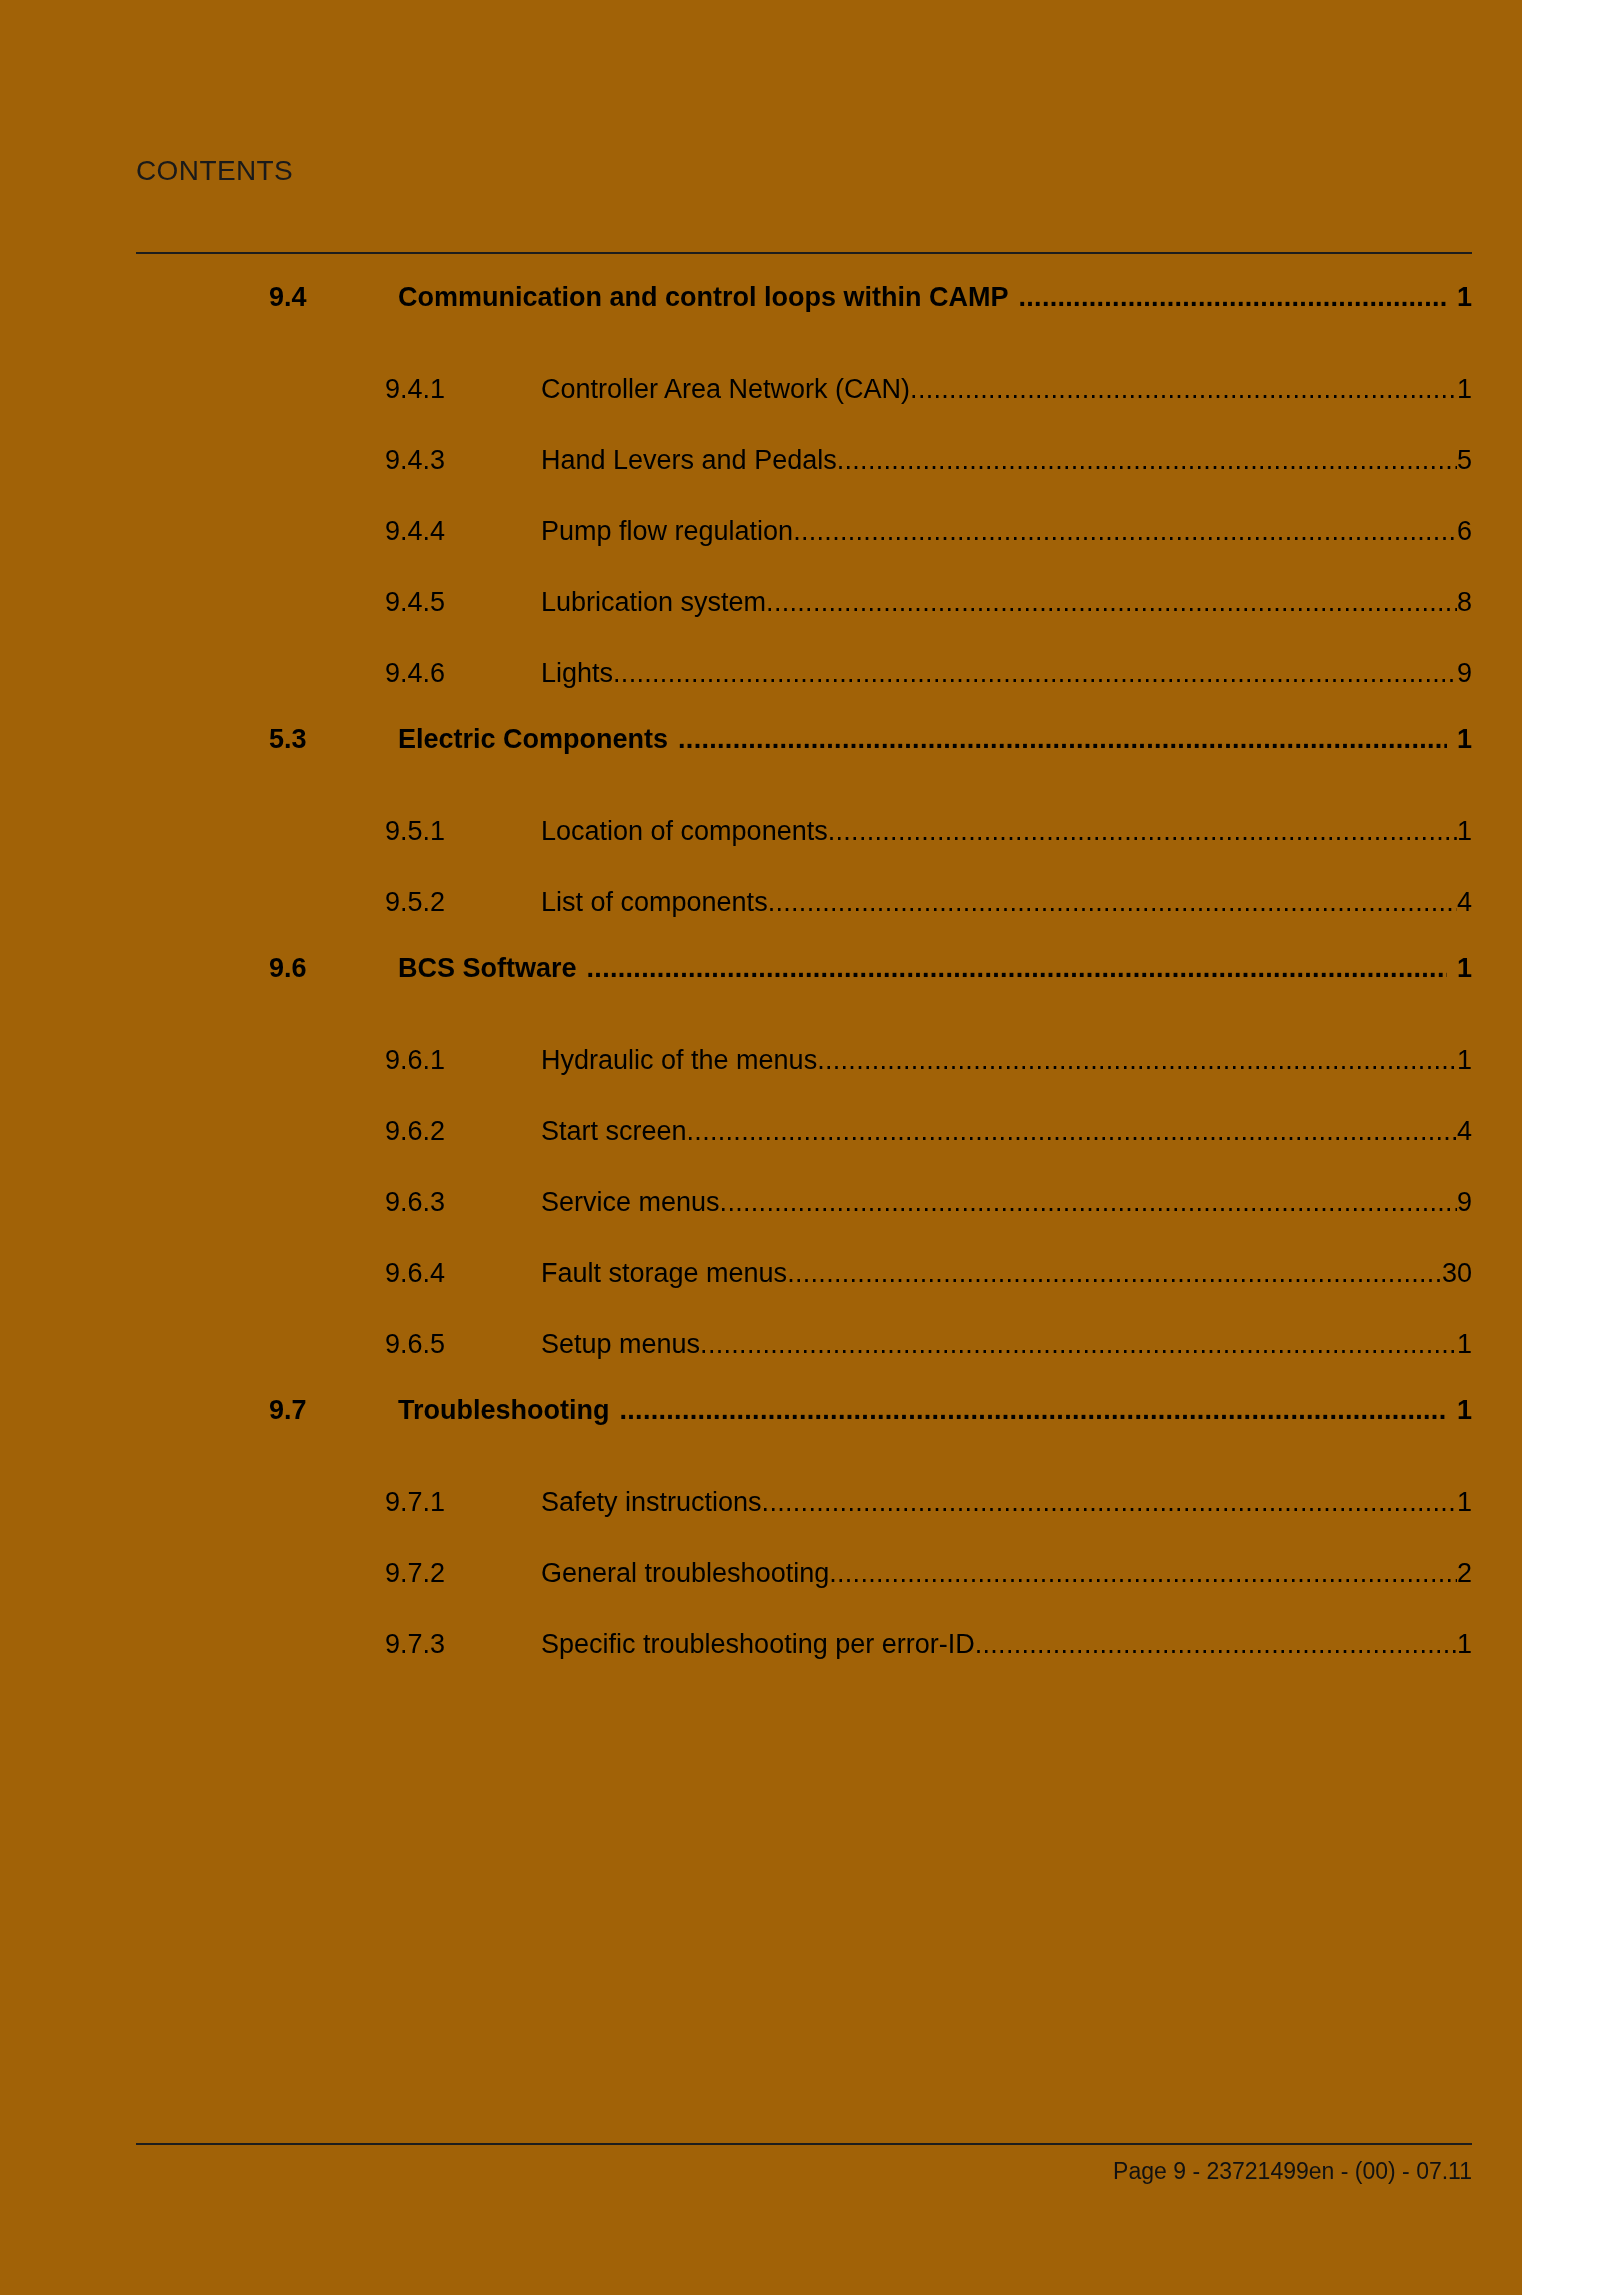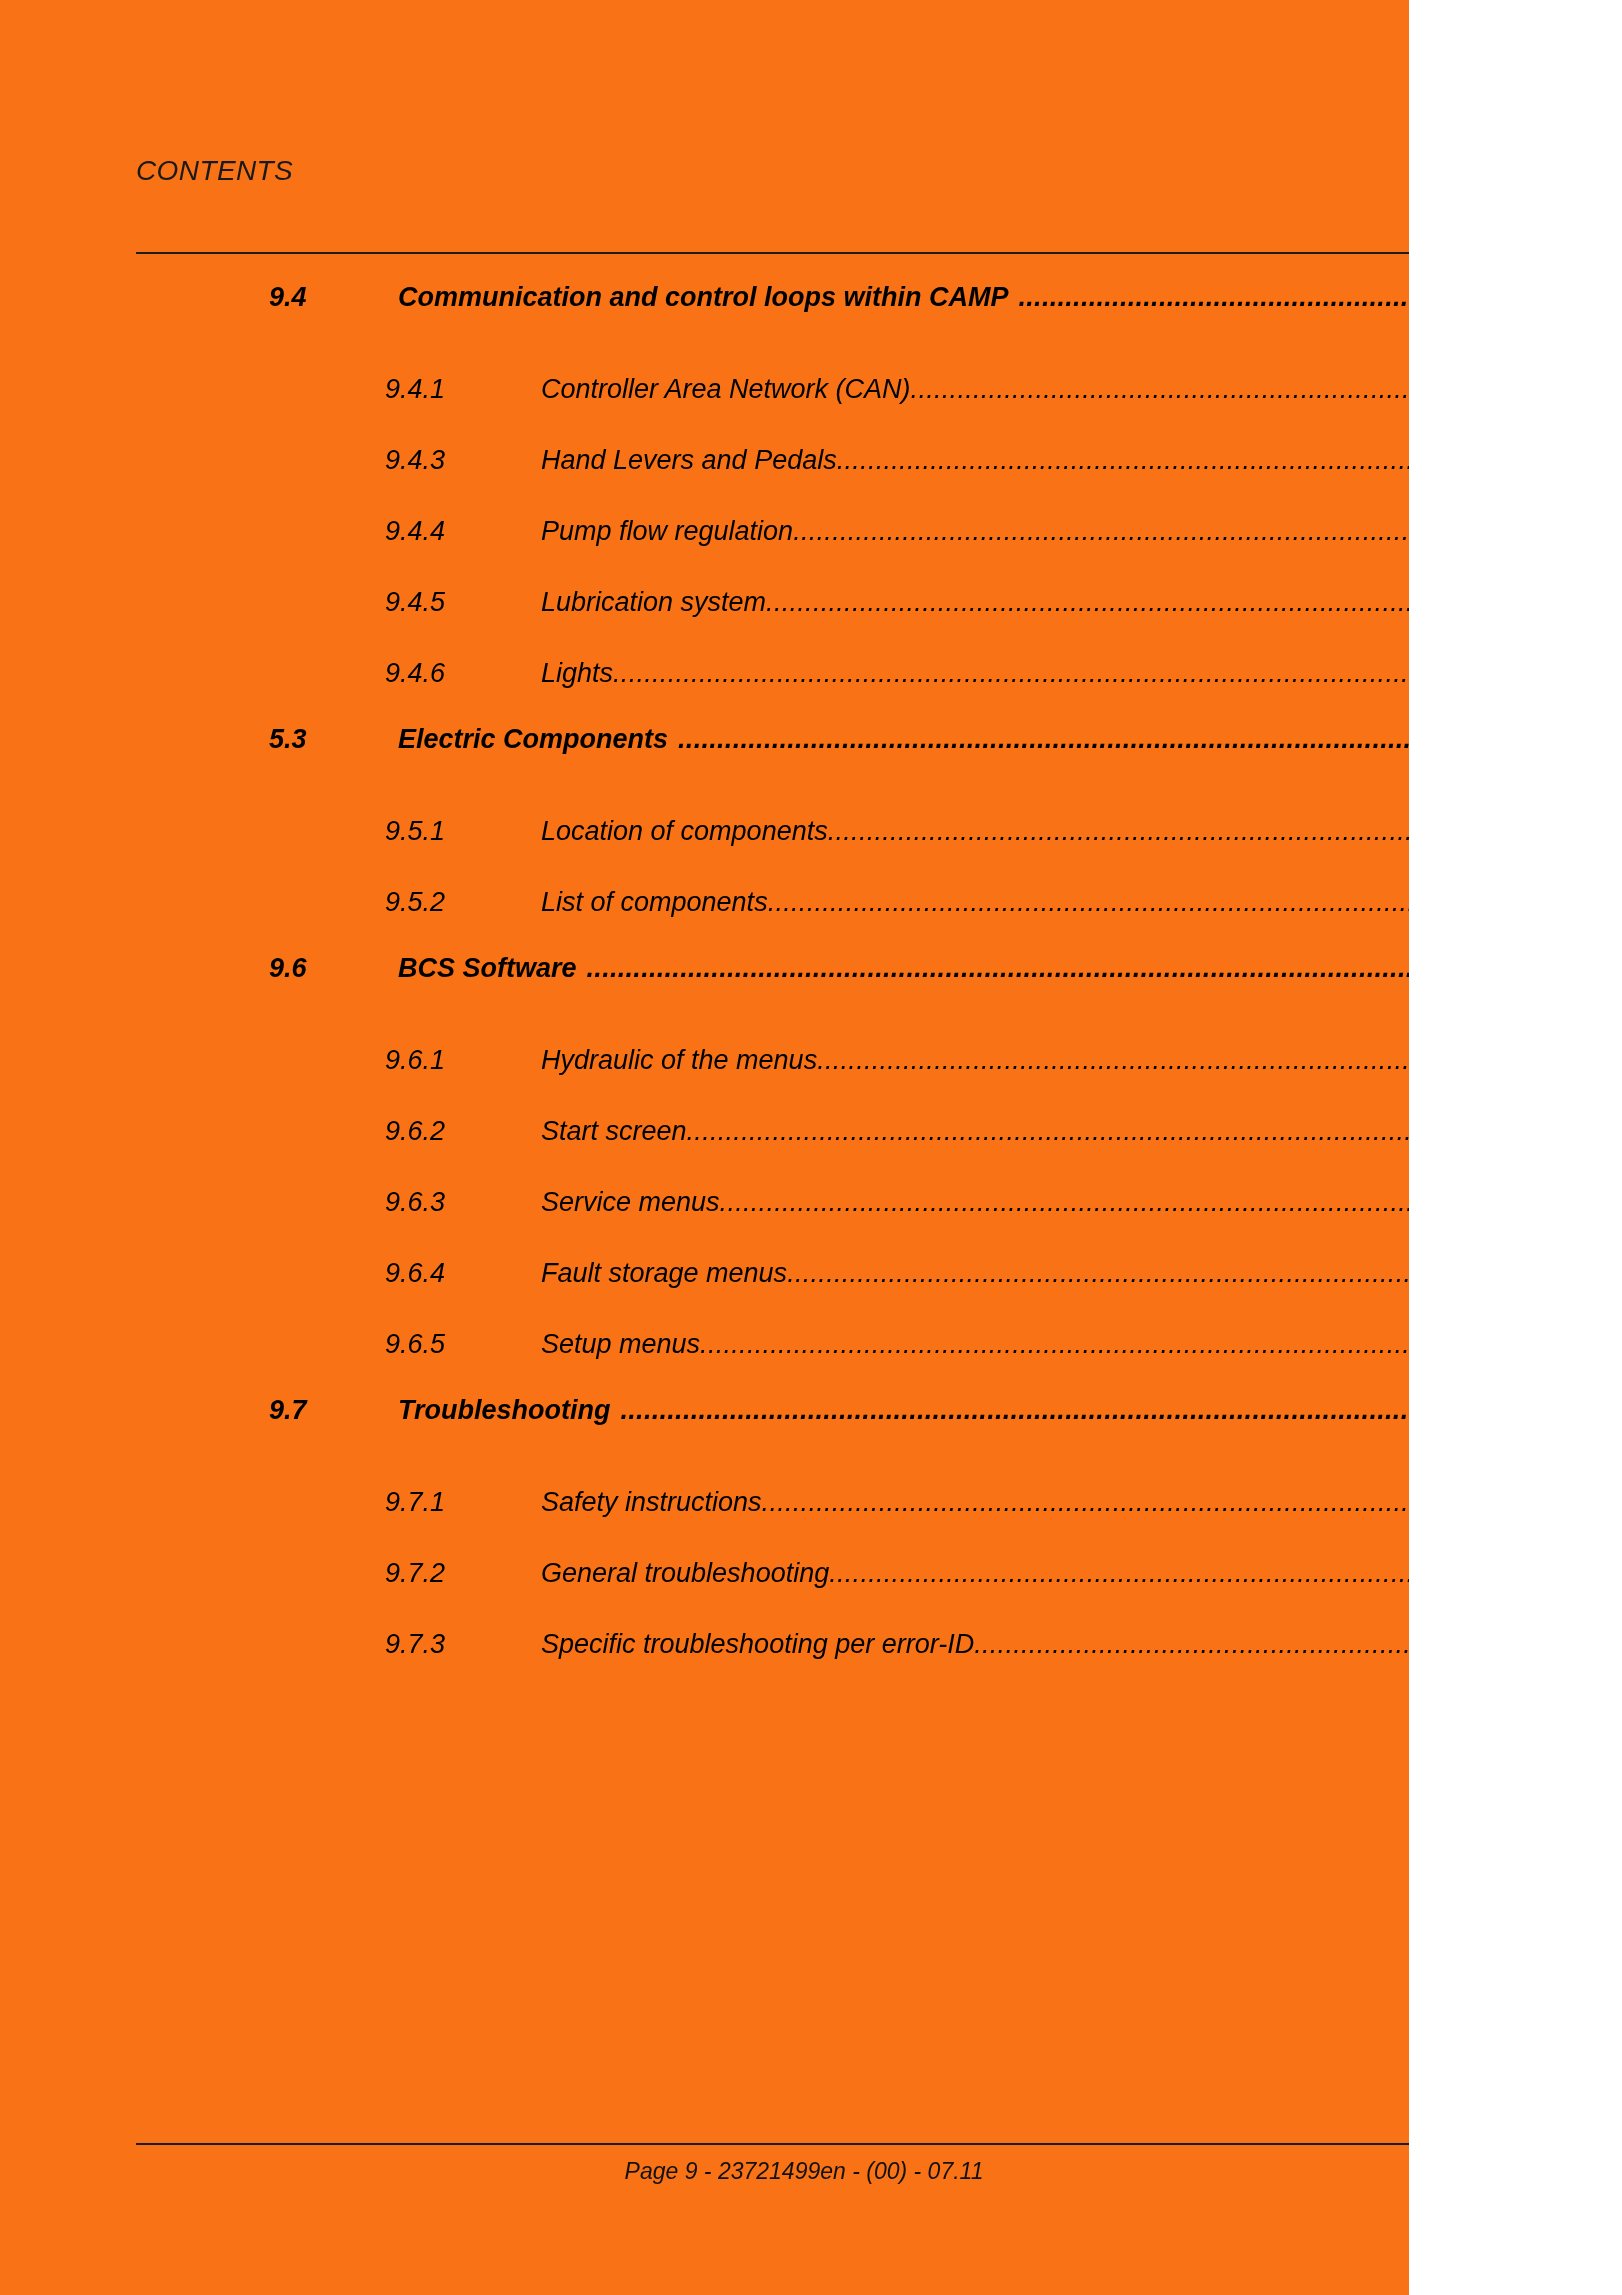--- a/index.html
+++ b/index.html
@@ -3,28 +3,27 @@
 <meta charset="utf-8">
 <style>
   html, body {
     margin: 0;
     padding: 0;
     background: #ffffff;
   }
 
   .page {
     position: relative;
-    width: 1409px;
+    width: 1522px;
     height: 2295px;
-    background: #f97316;
+    background: #a16207;
     font-family: "Liberation Sans", sans-serif;
     color: #000000;
     box-sizing: border-box;
     overflow: hidden;
-    font-style: italic;
   }
 
   
   .header {
     position: absolute;
     left: 136px;
     top: 155px;
     width: 1336px;
   }
 
@@ -126,21 +125,21 @@
     height: 2px;
     background: #1d1d1d;
   }
 
   .footer {
     position: absolute;
     left: 136px;
     top: 2158px;
     width: 1336px;
     display: flex;
-    justify-content: center;
+    justify-content: flex-end;
     font-size: 23px;
     color: #111111;
   }
 
   .footer span {
     white-space: nowrap;
   }
 </style>
 </head>
 <body>

